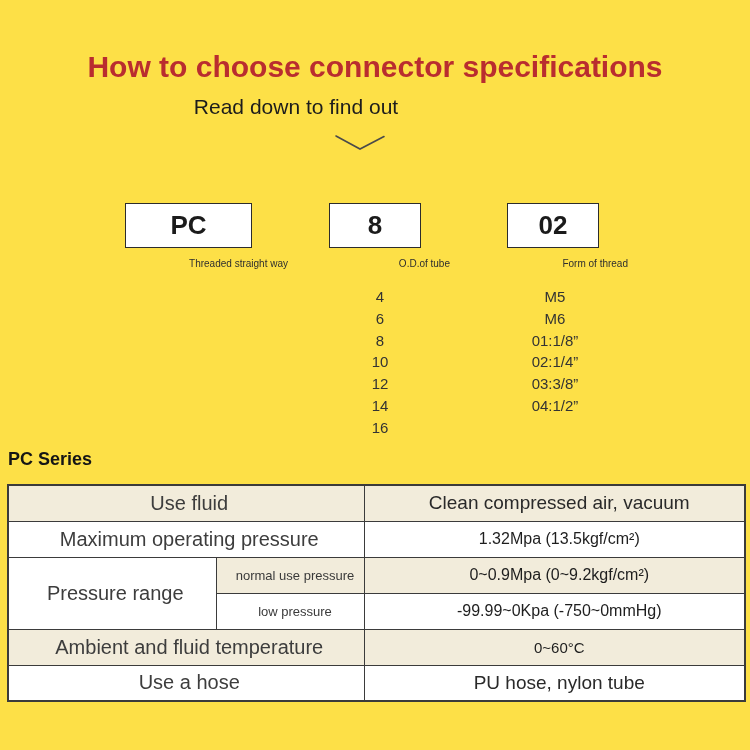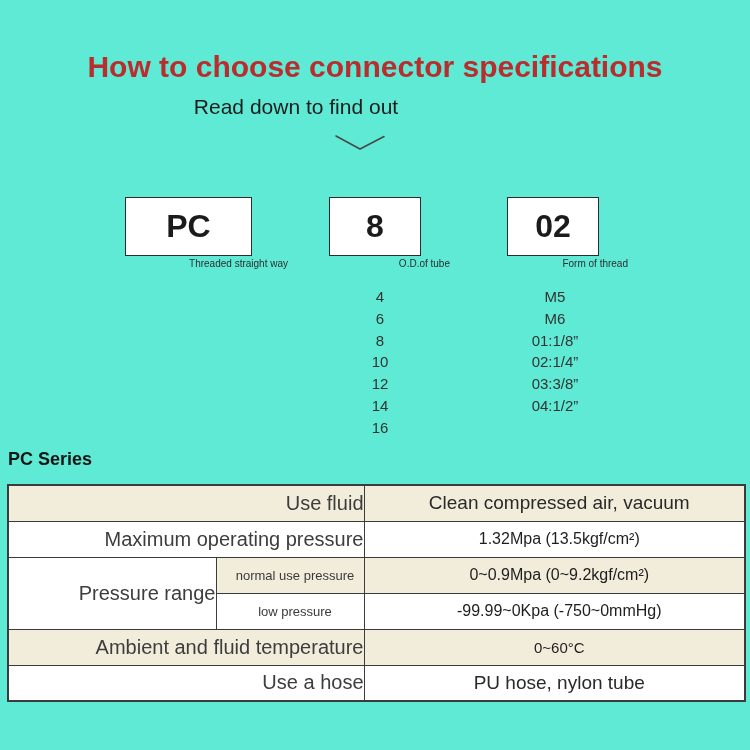--- a/index.html
+++ b/index.html
@@ -1,39 +1,39 @@
 <!DOCTYPE html>
 <html><head>
 <meta charset="utf-8">
 <style>
   * { margin:0; padding:0; box-sizing:border-box; }
   html,body { background:#ffffff; }
   .canvas {
     position:relative; width:750px; height:750px;
-    background:#5eead4; overflow:hidden;
+    background:#fde047; overflow:hidden;
     font-family:"Liberation Sans", sans-serif;
     color:#222;
   }
   
   .title {
     position:absolute; left:0; top:50px; width:750px;
     text-align:center; font-size:30px; font-weight:bold;
     color:#b92d2f; letter-spacing:0px;
   }
   .subtitle {
     position:absolute; left:0; top:95px; width:592px;
     text-align:center; font-size:21px; color:#1c1c1c;
   }
   .chevron { position:absolute; left:334px; top:133px; }
   
   .code-box {
-    position:absolute; top:197px; height:59px;
+    position:absolute; top:203px; height:45px;
     border:1.6px solid #2c2c2c; background:#ffffff;
     display:flex; align-items:center; justify-content:center;
-    font-size:32px; font-weight:bold; color:#1b1b1b;
+    font-size:26px; font-weight:bold; color:#1b1b1b;
   }
   .box-pc    { left:125px; width:127px; }
   .box-tube  { left:329px; width:92px; }
   .box-thread{ left:507px; width:92px; }
   .box-label {
     position:absolute; top:258px; text-align:right;
     font-size:10px; color:#2e2e2e;
   }
   .lab-pc    { left:88px;  width:200px; }
   .lab-tube  { left:300px; width:150px; }
@@ -54,21 +54,21 @@
     border-collapse:collapse; table-layout:fixed;
     border:2px solid #3b3b3b;
   }
   .spec-table td {
     border:1.3px solid #3b3b3b; background:#ffffff;
     height:36px; vertical-align:middle;padding-left:10px;
   }
   .spec-table td.beige { background:#f2ecdb; }
   .spec-table td.lbl {
     padding-left:6px; font-size:20px; color:#3d3d3d;
-    text-align:right;
+    text-align:center;
   }
   .spec-table td.sub-lbl {
     font-size:13px; color:#3a3a3a; text-align:center;
   }
   .spec-table td.val {
     text-align:center; color:#1e1e1e; font-size:16px;
   }
   .spec-table td.val-lg { font-size:19px; color:#2a2a2a; }
   .spec-table td.val-sm { font-size:15px; }
 </style>

